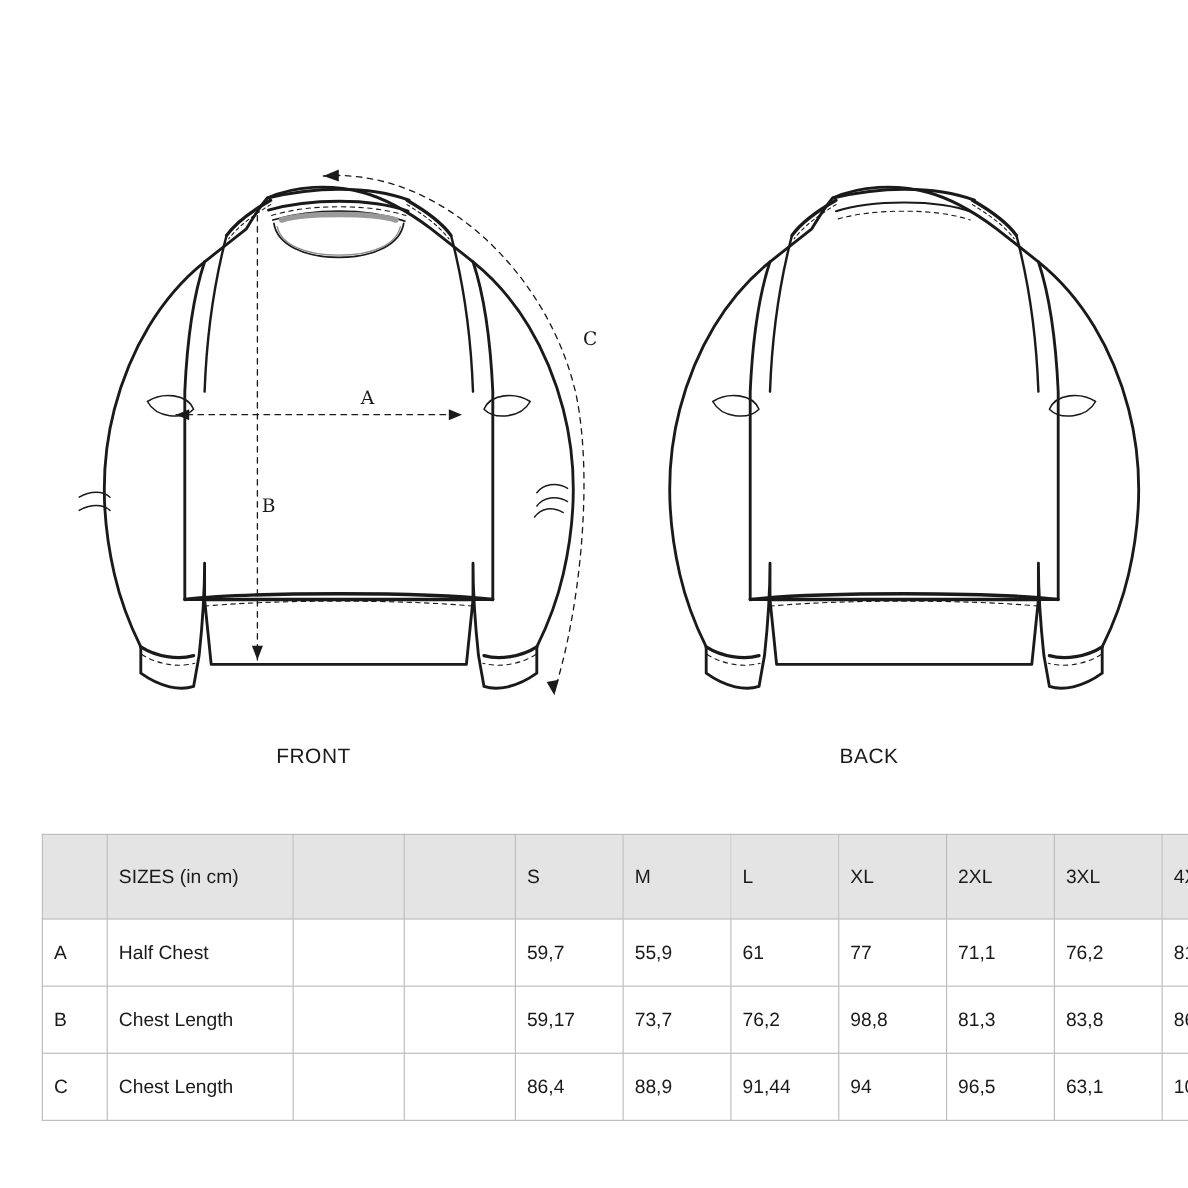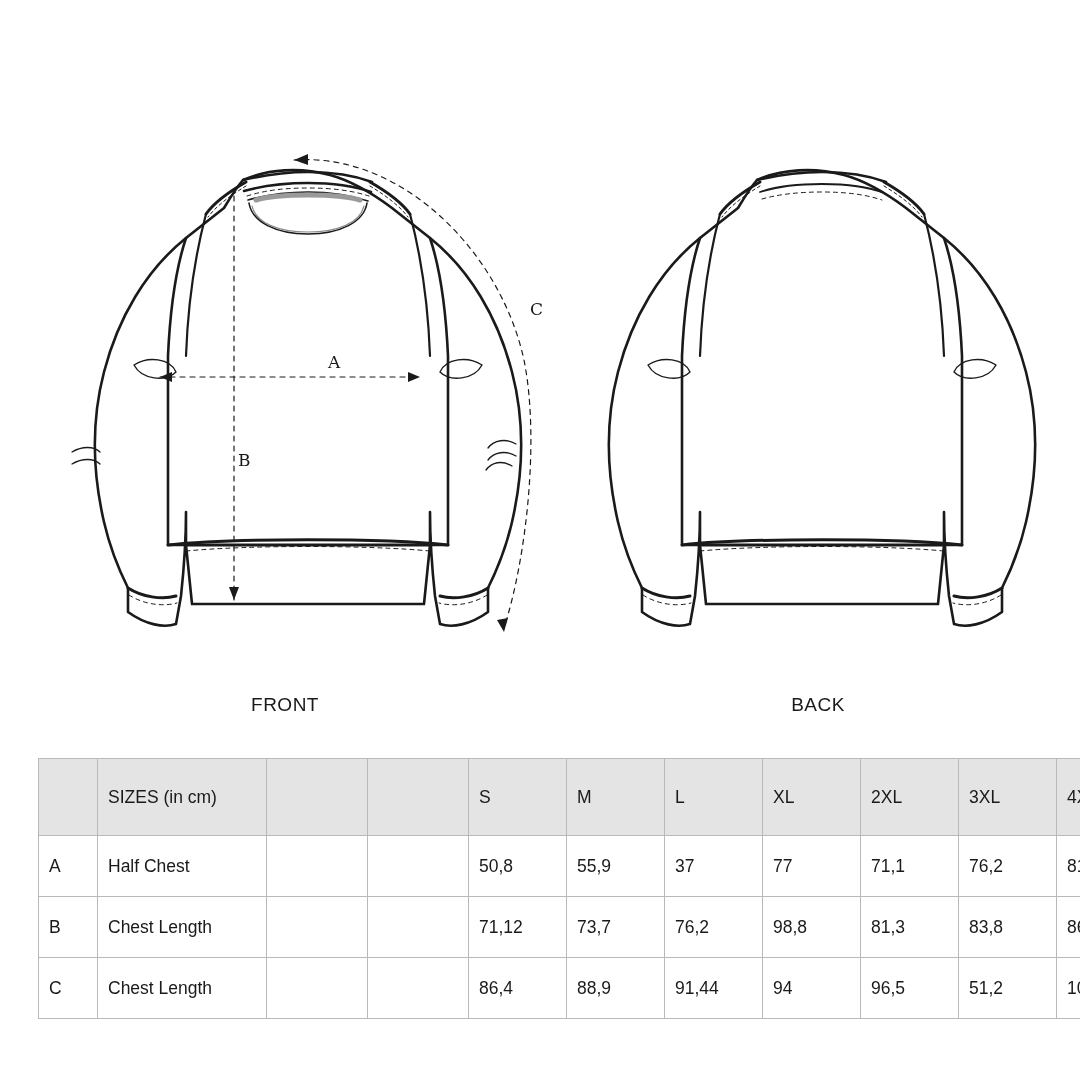--- a/index.html
+++ b/index.html
@@ -35,24 +35,23 @@
     top: 0;
   }
 
   .view-label {
     position: absolute;
     font-size: 19px;
     letter-spacing: 0.5px;
     color: #1a1a1a;
     text-align: center;
     width: 260px;
-    margin-top: 16px;
   }
   .view-label.front { left: 155px; top: 678px; }
-  .view-label.back  { left: 688px; top: 678px; }
+  .view-label.back  { left: 660px; top: 678px; }
 
   .dim-letter {
     position: absolute;
     font-size: 17px;
     font-family: "DejaVu Serif", serif;
     color: #1a1a1a;
   }
   .dim-letter.a { left: 328px; top: 352px; }
   .dim-letter.b { left: 238px; top: 450px; }
   .dim-letter.c { left: 530px; top: 299px; }
@@ -292,56 +291,56 @@
         <td class="col-size">3XL</td>
         <td class="col-size">4XL</td>
 
       </tr>
 
       <tr>
         <td class="col-letter">A</td>
         <td class="col-name">Half Chest</td>
         <td class="col-blank1"></td>
         <td class="col-blank2"></td>
-        <td class="col-size">50,8</td>
+        <td class="col-size">59,7</td>
         <td class="col-size">55,9</td>
-        <td class="col-size">37</td>
+        <td class="col-size">61</td>
         <td class="col-size">77</td>
         <td class="col-size">71,1</td>
         <td class="col-size">76,2</td>
         <td class="col-size">81,3</td>
 
       </tr>
 
       <tr>
         <td class="col-letter">B</td>
         <td class="col-name">Chest Length</td>
         <td class="col-blank1"></td>
         <td class="col-blank2"></td>
-        <td class="col-size">71,12</td>
+        <td class="col-size">59,17</td>
         <td class="col-size">73,7</td>
         <td class="col-size">76,2</td>
         <td class="col-size">98,8</td>
         <td class="col-size">81,3</td>
         <td class="col-size">83,8</td>
         <td class="col-size">86,4</td>
 
       </tr>
 
       <tr>
         <td class="col-letter">C</td>
         <td class="col-name">Chest Length</td>
         <td class="col-blank1"></td>
         <td class="col-blank2"></td>
         <td class="col-size">86,4</td>
         <td class="col-size">88,9</td>
         <td class="col-size">91,44</td>
         <td class="col-size">94</td>
         <td class="col-size">96,5</td>
-        <td class="col-size">51,2</td>
+        <td class="col-size">63,1</td>
         <td class="col-size">101,6</td>
 
       </tr>
     </tbody>
       </table>
   </div>
 
 </div>
 
 </body></html>

